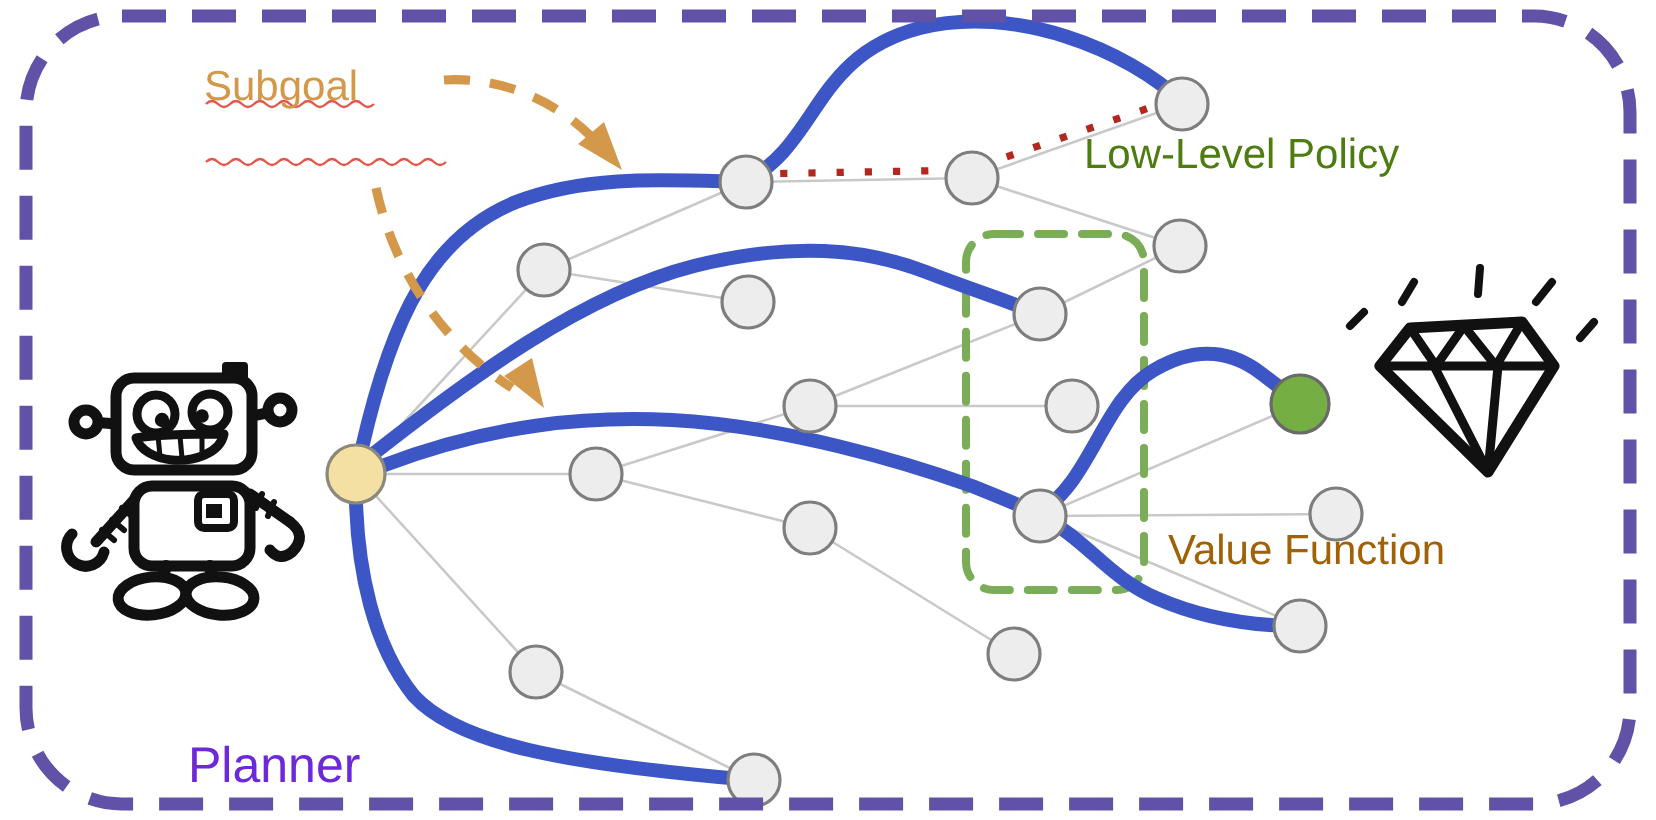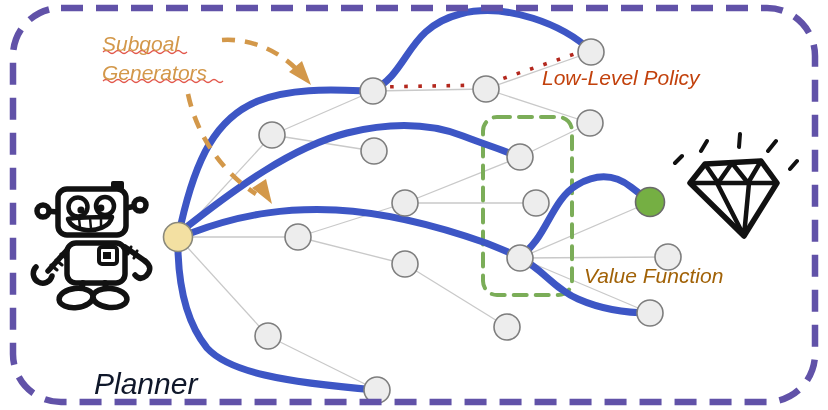--- a/index.html
+++ b/index.html
@@ -1,29 +1,28 @@
 <!DOCTYPE html>
 <html><head>
 <meta charset="utf-8">
 <style>
   html,body{margin:0;padding:0;background:#fff;}
   .stage{
     position:relative;width:828px;height:410px;background:#ffffff;overflow:hidden;
     font-family:"Liberation Sans", sans-serif;
-    font-style:italic;
   }
   .stage svg{position:absolute;display:block;}
   #diagram{left:0;top:0;}
   #robot{left:30px;top:181px;}
   #diamond{left:664px;top:126px;}
   .lbl{position:absolute;font-size:21px;line-height:29px;white-space:nowrap;user-select:none;}
   #lbl-subgoal{left:102px;top:29px;color:#d3984a;}
-  #lbl-lowlevel{left:542px;top:63px;color:#c2410c;}
+  #lbl-lowlevel{left:542px;top:63px;color:#4d7c0f;}
   #lbl-value{left:584px;top:261px;color:#a16207;}
-  #lbl-planner{left:94px;top:369px;color:#0f172a;font-size:30px;}
+  #lbl-planner{left:94px;top:369px;color:#6d28d9;font-size:25px;}
 </style>
 </head>
 <body>
 
 <div class="stage">
 
   <svg id="diagram" width="828" height="410" viewBox="0 0 828 410">
       <line x1="178" y1="237" x2="272" y2="135" stroke="#c9c9c9" stroke-width="1.3"></line>
       <line x1="178" y1="237" x2="298" y2="237" stroke="#c9c9c9" stroke-width="1.3"></line>
       <line x1="178" y1="237" x2="268" y2="336" stroke="#c9c9c9" stroke-width="1.3"></line>
@@ -114,19 +113,18 @@
       <path d="M26,57 L41,38 L97,35 L113,57 L80,110 Z"></path>
       <path d="M26,57 L113,57" stroke-width="4.5"></path>
       <path d="M41,38 L54,57 M97,35 L84,57 M54,57 L68,37 L84,57" stroke-width="4.5"></path>
       <path d="M53,57 L80,110 M85,57 L80,110" stroke-width="4.5"></path>
       <path d="M11,37 L18,30 M37,25 L43,15 M75,21 L76,8 M104,25 L112,15 M126,43 L133,35" stroke-width="4"></path>
     </g>
   </svg>
 
   <div class="lbl" id="lbl-subgoal">
     <span style="display:block">Subgoal</span>
-    <span style="display:block">Generators</span>
   </div>
   <div class="lbl" id="lbl-lowlevel">Low-Level Policy</div>
   <div class="lbl" id="lbl-value">Value Function</div>
   <div class="lbl" id="lbl-planner">Planner</div>
 
 </div>
 
 </body></html>

